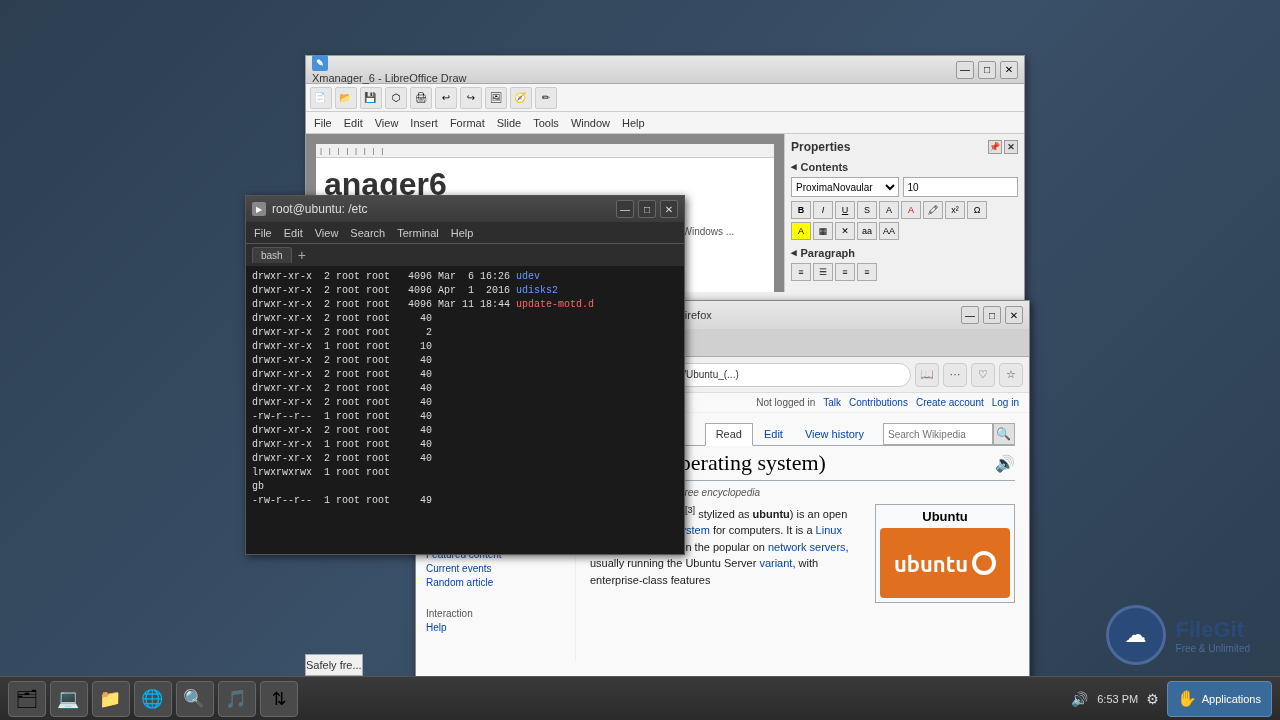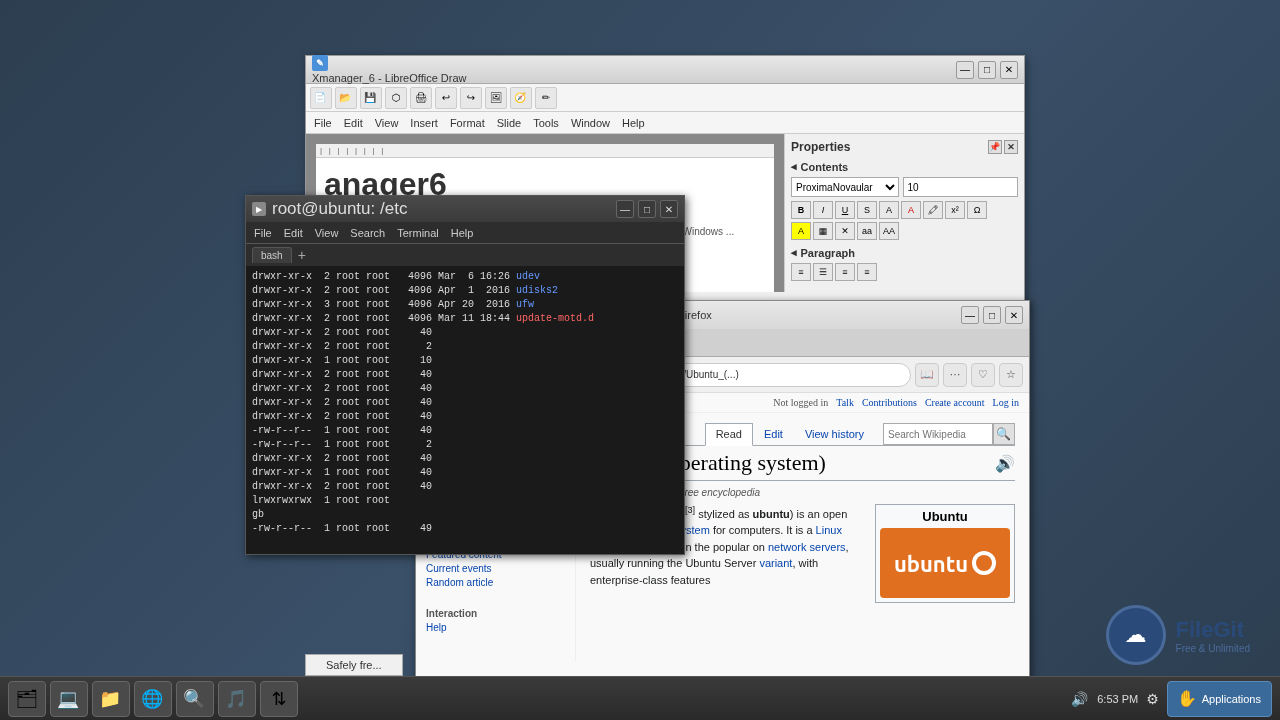--- a/index.html
+++ b/index.html
@@ -250,21 +250,21 @@
       height: 14px;
       background: #888;
       border-radius: 2px;
       display: flex;
       align-items: center;
       justify-content: center;
       color: white;
       font-size: 8px;
     }
     .terminal-title-text {
-      font-size: 17px;
+      font-size: 12px;
       color: #ddd;
     }
     .terminal-menu {
       background: #2d2d2d;
       border-bottom: 1px solid #555;
       padding: 2px 8px;
       display: flex;
       gap: 12px;
       height: 22px;
       align-items: center;
@@ -403,21 +403,20 @@
     .firefox-header-bar {
       display: flex;
       align-items: center;
       justify-content: flex-end;
       padding: 4px 10px;
       font-size: 10px;
       color: #555;
       background: #f9f9f9;
       border-bottom: 1px solid #eee;
       gap: 8px;
-      font-family: Liberation Serif, serif;
     }
     .firefox-body {
       display: flex;
       height: calc(100% - 150px);
     }
     .wiki-sidebar {
       width: 160px;
       background: #f9f9f9;
       border-right: 1px solid #eee;
       padding: 10px;
@@ -603,21 +602,21 @@
     .volume-icon { font-size: 14px; color: #ddd; }
     .gear-icon { font-size: 14px; color: #ddd; }
 
     
     .safely-free {
       position: absolute;
       bottom: 44px;
       left: 305px;
       background: #f0f0f0;
       border: 1px solid #aaa;
-      padding: 4px 20px;
+      padding: 4px 0;
       font-size: 11px;
       color: #333;
       z-index: 50;
     }
 
     
     .filegit-brand {
       position: absolute;
       bottom: 55px;
       right: 30px;
@@ -804,31 +803,29 @@
       <span>Terminal</span>
       <span>Help</span>
     </div>
     <div class="terminal-tab-bar">
       <div class="term-tab">bash</div>
       <span class="term-plus">+</span>
     </div>
     <div class="terminal-content">
       <div class="terminal-line">drwxr-xr-x  2 root root   4096 Mar  6 16:26 <span class="link-blue">udev</span></div>
       <div class="terminal-line">drwxr-xr-x  2 root root   4096 Apr  1  2016 <span class="link-blue">udisks2</span></div>
-      <div class="terminal-line">drwxr-xr-x  3 root root   4096 Apr 20  2016 <span class="link-blue">ufw</span></div>
       <div class="terminal-line">drwxr-xr-x  2 root root   4096 Mar 11 18:44 <span class="link-red">update-motd.d</span></div>
       <div class="terminal-line">drwxr-xr-x  2 root root     40</div>
       <div class="terminal-line">drwxr-xr-x  2 root root      2</div>
       <div class="terminal-line">drwxr-xr-x  1 root root     10</div>
       <div class="terminal-line">drwxr-xr-x  2 root root     40</div>
       <div class="terminal-line">drwxr-xr-x  2 root root     40</div>
       <div class="terminal-line">drwxr-xr-x  2 root root     40</div>
       <div class="terminal-line">drwxr-xr-x  2 root root     40</div>
       <div class="terminal-line">-rw-r--r--  1 root root     40</div>
-      <div class="terminal-line">-rw-r--r--  1 root root      2</div>
       <div class="terminal-line">drwxr-xr-x  2 root root     40</div>
       <div class="terminal-line">drwxr-xr-x  1 root root     40</div>
       <div class="terminal-line">drwxr-xr-x  2 root root     40</div>
       <div class="terminal-line">lrwxrwxrwx  1 root root</div>
       <div class="terminal-line">gb</div>
       <div class="terminal-line">-rw-r--r--  1 root root     49</div>
 
     </div>
   </div>
 
@@ -878,21 +875,21 @@
           <div class="wiki-globe">🌐</div>
           <div class="wiki-wordmark">Wikipedia</div>
           <div class="wiki-tagline">The Free Encyclopedia</div>
         </div>
         <div class="wiki-nav-item">Main page</div>
         <div class="wiki-nav-item">Contents</div>
         <div class="wiki-nav-item">Featured content</div>
         <div class="wiki-nav-item">Current events</div>
         <div class="wiki-nav-item">Random article</div>
         <br>
-        <div class="wiki-nav-item" style="color:#555;font-weight:bold;">Interaction</div>
+        <div class="wiki-nav-item" style="color:#555;font-weight:normal;">Interaction</div>
         <div class="wiki-nav-item">Help</div>
       </div>
       <div class="wiki-content">
         <div class="wiki-article-tabs">
           <div class="wiki-tab active">Article</div>
           <div class="wiki-tab">Talk</div>
           <div style="flex:1;"></div>
           <div class="wiki-tab active">Read</div>
           <div class="wiki-tab">Edit</div>
           <div class="wiki-tab">View history</div>

